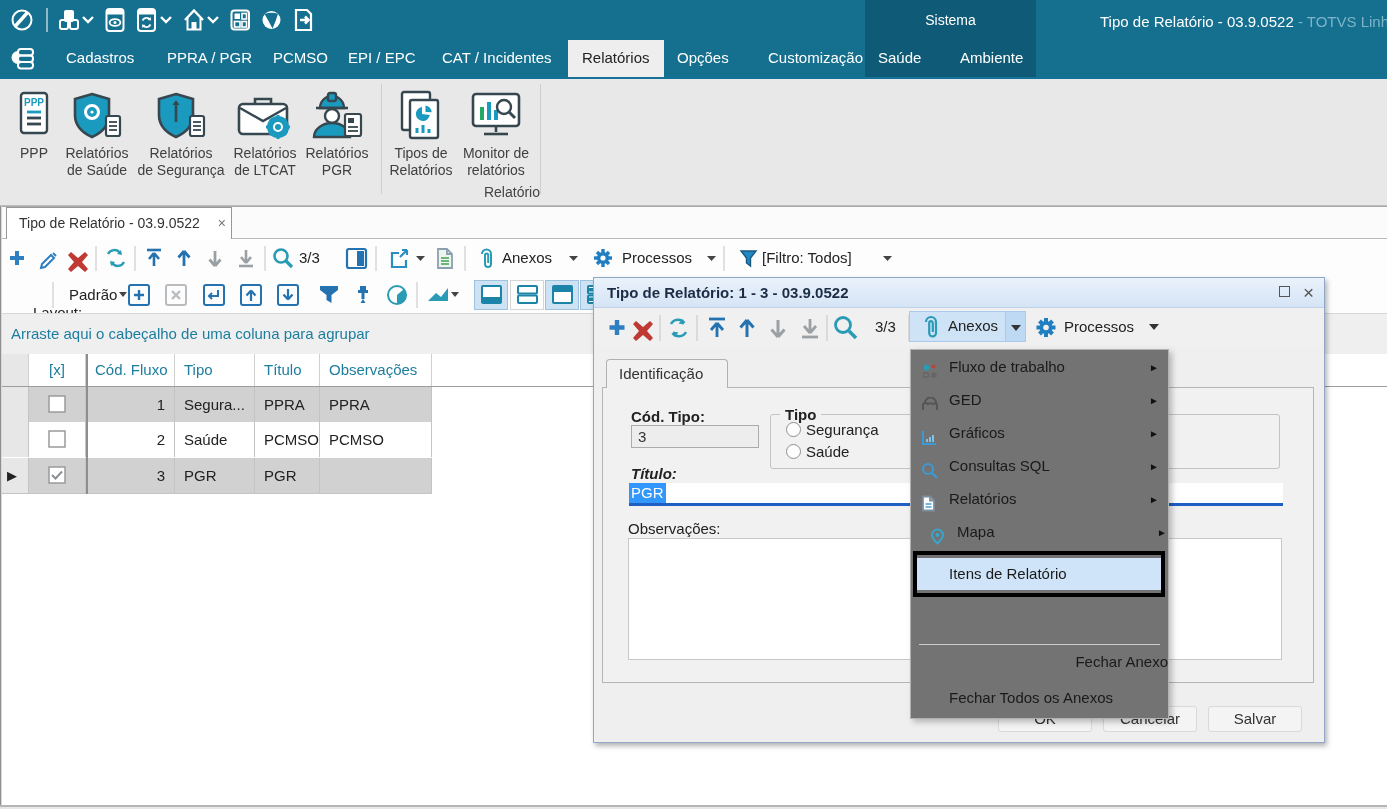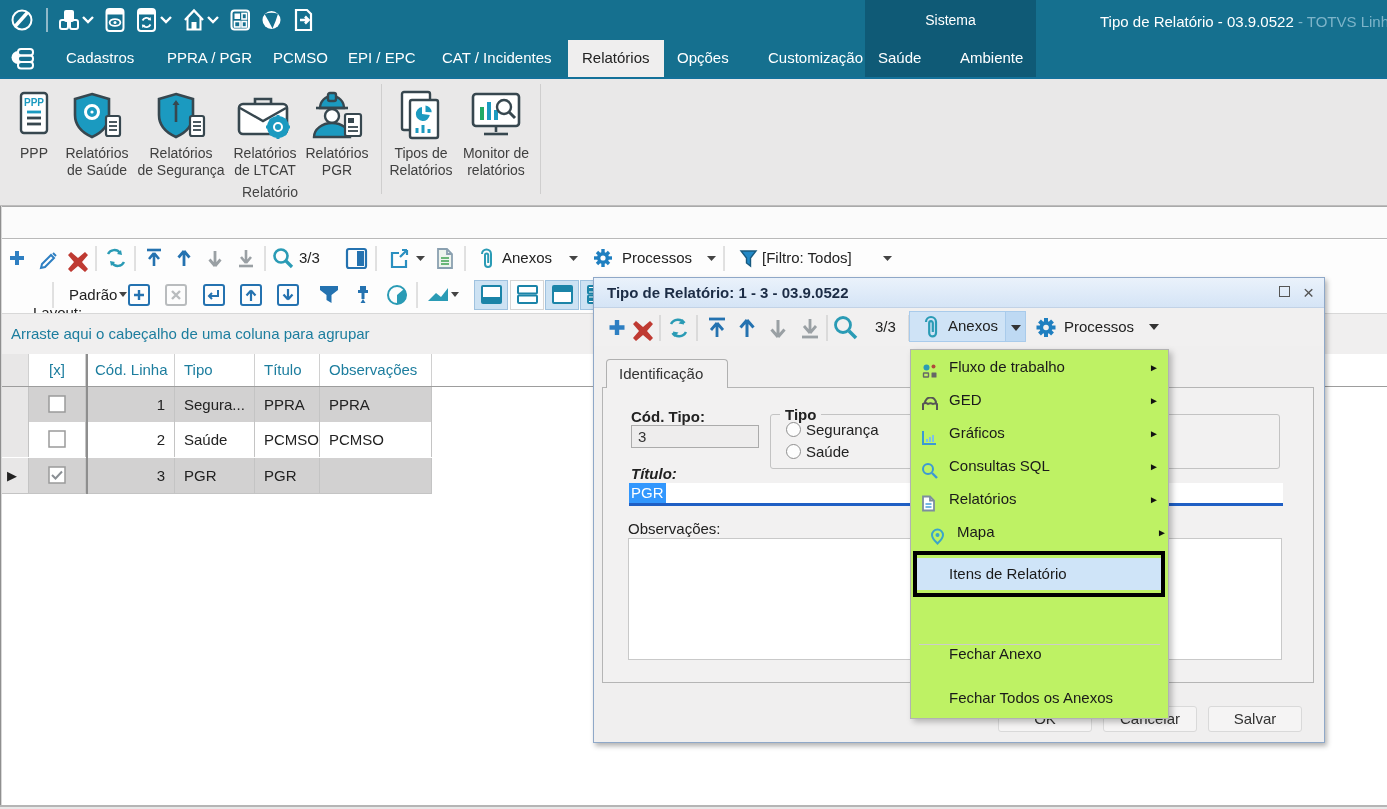--- a/index.html
+++ b/index.html
@@ -18,21 +18,21 @@
 #blueline { left:0; top:77px; width:1387px; height:2px; background:#13719a; }
 #apptitle { left:1100px; top:13px; color:#fff; font-size:15px; white-space:nowrap; }
 #apptitle .dim { color:#7db4c9; }
 
 
 #ribbon { left:0; top:79px; width:1387px; height:127px; background:#e9e8e8; border-bottom:1px solid #bdbcbc; }
 .rsep { position:absolute; top:5px; width:1px; height:110px; background:#cfcece; }
 .ritem { position:absolute; top:8px; text-align:center; color:#404040; font-size:14px; }
 .ritem .ic { height:58px; display:flex; align-items:center; justify-content:center; }
 .ritem .cap { line-height:17px; }
-#rgrouplbl { left:0; top:184px; width:540px; text-align:center; color:#444; font-size:14px; }
+#rgrouplbl { left:0; top:184px; width:540px; text-align:right; color:#444; font-size:14px; }
 
 
 #docstrip { left:0; top:206px; width:1387px; height:33px; background:#fbfbfb; border-top:1px solid #a9a9a9; border-bottom:1px solid #b9b9b9; }
 #doctab { left:6px; top:207px; width:226px; height:32px; background:#fff; border:1px solid #989898; border-bottom:none; font-size:14px; color:#333; line-height:30px; padding-left:12px; }
 #doctab .x { color:#777; margin-left:14px; font-size:14px; }
 
 
 #toolbar1 { left:0; top:240px; width:1387px; height:37px; background:#fdfdfd; }
 #toolbar2 { left:0; top:277px; width:1387px; height:36px; background:#fdfdfd; }
 .tlab { position:absolute; font-size:15px; color:#222; }
@@ -63,21 +63,21 @@
 .groupbox { position:absolute; left:176px; top:136px; width:510px; height:55px; border:1px solid #c3c3c3; border-radius:3px; }
 .groupbox span { position:absolute; left:9px; top:-9px; background:#f2f1f1; padding:0 5px; font-size:15px; font-weight:bold; color:#222; line-height:17px; }
 .radio { position:absolute; width:15px; height:15px; border:1px solid #8f8f8f; border-radius:50%; background:#fdfdfd; }
 .rlabel { position:absolute; font-size:15px; color:#222; }
 .titinput { position:absolute; left:35px; top:205px; width:654px; height:23px; background:#fff; border-bottom:3px solid #1f5fc4; font-size:15px; line-height:20px; }
 .titinput .sel { background:#3297fd; color:#fff; display:inline-block; height:20px; line-height:20px; padding:0 2px; }
 .obs { position:absolute; left:34px; top:260px; width:654px; height:122px; background:#fff; border:1px solid #c9c9c9; }
 .dbtn { position:absolute; top:428px; width:94px; height:26px; background:#f5f4f4; border:1px solid #d9d9d9; border-radius:3px; text-align:center; font-size:15px; color:#333; line-height:24px; }
 
 
-#menu { left:910px; top:349px; width:259px; height:370px; background:#bef264; border:1px solid #b2b2b2; box-shadow:3px 3px 6px rgba(0,0,0,.25); }
+#menu { left:910px; top:349px; width:259px; height:370px; background:#737373; border:1px solid #b2b2b2; box-shadow:3px 3px 6px rgba(0,0,0,.25); }
 .mi { position:absolute; left:0; width:257px; height:32px; line-height:32px; font-size:15px; color:#1a1a1a; padding-left:38px; }
 .mico { position:absolute; left:10px; top:8px; }
 .marr { position:absolute; right:9px; top:1px; font-size:10px; color:#111; }
 #hilite { position:absolute; left:2px; top:201px; width:252px; height:46px; border:4px solid #000; }
 .hin { position:absolute; left:0; top:3px; width:244px; height:32px; background:#cfe4f8; line-height:32px; padding-left:32px; font-size:15px; color:#1a1a1a; }
 .msep { position:absolute; left:8px; top:294px; width:241px; height:1px; background:#cccccc; }
 </style>
 </head>
 <body>
 <div id="app">
@@ -269,20 +269,21 @@
         <line x1="28" y1="43" x2="28" y2="37" stroke="#37474f" stroke-width="2.6"></line>
         <line x1="16" y1="45" x2="40" y2="45" stroke="#37474f" stroke-width="2.6"></line>
       </svg>
         </div>
       <div class="cap">Monitor de<br>relatórios</div>
     </div>
   </div>
   <div class="abs" id="rgrouplbl">Relatório</div>
 
   <div class="abs" id="docstrip"></div>
+  <div class="abs" id="doctab">Tipo de Relatório - 03.9.0522 <span class="x">×</span></div>
 
   <div class="abs" id="toolbar1">
     <svg width="1387" height="37" xmlns="http://www.w3.org/2000/svg">
       <g>
         <path d="M17 11 v14 M10 18 h14" stroke="#2e7fc2" stroke-width="4"></path>
         <g stroke="#2e7fc2" stroke-width="2" fill="none">
           <path d="M42 24 l9 -9 l3 3 l-9 9 l-4 1 z"></path>
           <line x1="53" y1="13" x2="56" y2="16"></line>
         </g>
         <path d="M71 12 l7 6 l7 -6 l3 3 l-6 7 l6 7 l-3 3 l-7 -6 l-7 6 l-3 -3 l6 -7 l-6 -7 z" fill="#bf3a32"></path>
@@ -412,21 +413,21 @@
     </svg>
   </div>
 
   <div class="abs" id="grouppanel">
       <span>Arraste aqui o cabeçalho de uma coluna para agrupar</span>
     </div>
 
   <div class="abs" id="gridhead">
     <div class="gh" style="left:0; width:29px; background:#e8e7e7; padding-left:0;"></div>
     <div class="gh" style="left:29px; width:57px; text-align:center; padding-left:0;">[x]</div>
-    <div class="gh" style="left:86px; width:89px;">Cód. Linha</div>
+    <div class="gh" style="left:86px; width:89px;">Cód. Fluxo</div>
     <div class="gh" style="left:175px; width:80px;">Tipo</div>
     <div class="gh" style="left:255px; width:65px;">Título</div>
     <div class="gh" style="left:320px; width:112px;">Observações</div>
   </div>
   <div class="abs grow" style="top:387px; background:#d2d1d1;">
     <div class="gcell" style="left:0; width:29px; background:#e8e7e7;"></div>
     <div class="gcell" style="left:29px; width:57px;"></div>
     <div class="gcell" style="left:86px; width:89px; text-align:right; padding-right:9px;">1</div>
     <div class="gcell" style="left:175px; width:80px;">Segura...</div>
     <div class="gcell" style="left:255px; width:65px;">PPRA</div>
@@ -582,16 +583,16 @@
     <div class="mi" style="top:166px;margin-left:8px;"><span class="mico">
       <svg width="17" height="17" xmlns="http://www.w3.org/2000/svg">
             <path d="M8.5 1.5 a5.5 5.5 0 0 1 5.5 5.5 c0 3.5 -3.5 6.5 -5.5 8.5 c-2 -2 -5.5 -5 -5.5 -8.5 a5.5 5.5 0 0 1 5.5 -5.5 z" fill="none" stroke="#3ba5c9" stroke-width="2"></path>
             <circle cx="8.5" cy="7" r="2" fill="#3ba5c9"></circle>
           </svg>
     </span>Mapa<span class="marr">►</span></div>
     <div id="hilite">
         <div class="hin">Itens de Relatório</div>
       </div>
     <div class="msep"></div>
-    <div class="mi" style="top:288px; padding-left:38px;">Fechar Anexo</div>
+    <div class="mi" style="top:296px; padding-left:54px;text-align:right;">Fechar Anexo</div>
     <div class="mi" style="top:332px; padding-left:38px;">Fechar Todos os Anexos</div>
   </div>
 </div>
 
 </body></html>

